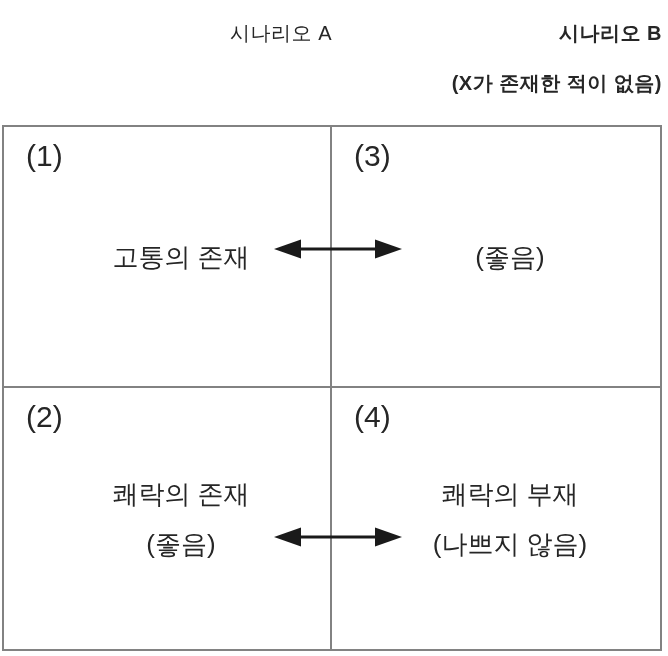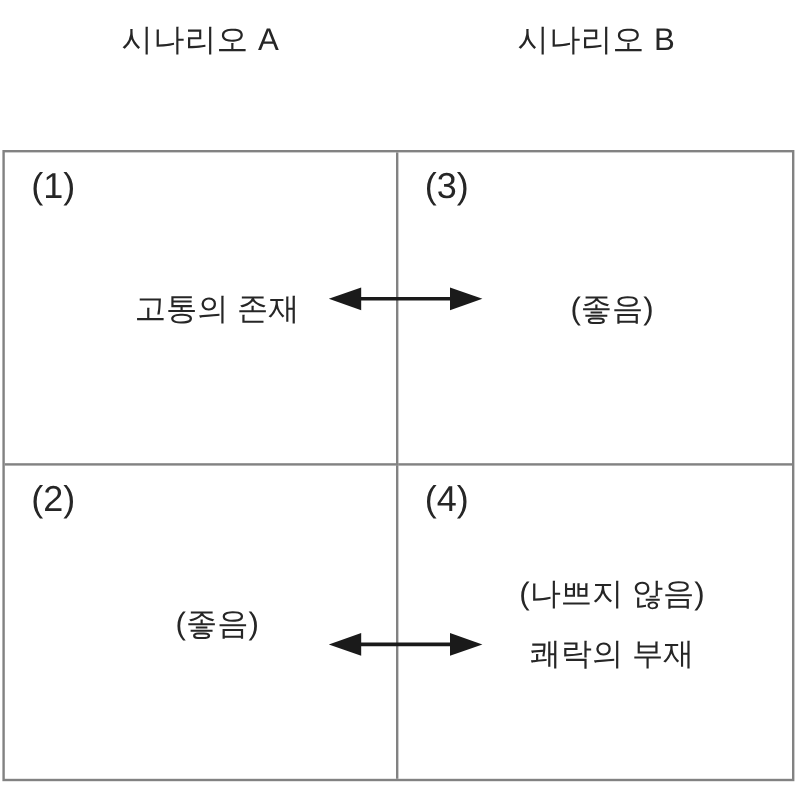--- a/index.html
+++ b/index.html
@@ -10,27 +10,27 @@
     background: var(--background, #ffffff);
     font-family: "Liberation Sans", "DejaVu Sans", sans-serif;
     color: var(--text, #262626);
     position: relative;
     overflow: hidden;
   }
   .col-header {
     position: absolute;
     top: 8px;
     width: 330px;
-    text-align: center;
-    font-size: 26px;
+    text-align: right;
+    font-size: 20px;
     line-height: 50px;
     letter-spacing: 0.5px;
   }
   .col-header-a { left: 2px; }
-  .col-header-b { left: 332px; }
+  .col-header-b { left: 332px; font-weight: bold; }
   .matrix-grid {
     position: absolute;
     left: 2px;
     top: 125px;
     width: 660px;
     height: 526px;
     border: 2px solid var(--grid-line, #828282);
     display: grid;
     grid-template-columns: 1fr 1fr;
     grid-template-rows: 1fr 1fr;
@@ -73,20 +73,21 @@
 <body>
 
 <div>
 
   <div class="col-header col-header-a">
     <div>시나리오 A</div>
   </div>
 
   <div class="col-header col-header-b">
     <div>시나리오 B</div>
+    <div>(X가 존재한 적이 없음)</div>
   </div>
 
   <div class="matrix-grid">
 
     <div class="cell cell-tl">
       <div class="cell-num">(1)</div>
       <div class="cell-text">
         <div>고통의 존재</div>
       </div>
     </div>
@@ -94,29 +95,30 @@
     <div class="cell cell-tr">
       <div class="cell-num">(3)</div>
       <div class="cell-text">
         <div>(좋음)</div>
       </div>
     </div>
 
     <div class="cell cell-bl">
       <div class="cell-num">(2)</div>
       <div class="cell-text">
+        <div>쾌락의 존재</div>
         <div>(좋음)</div>
       </div>
     </div>
 
     <div class="cell cell-br">
       <div class="cell-num">(4)</div>
       <div class="cell-text">
+        <div>쾌락의 부재</div>
         <div>(나쁘지 않음)</div>
-        <div>쾌락의 부재</div>
       </div>
     </div>
 
   </div>
 
   <div class="double-arrow arrow-pain">
     <svg width="130" height="22" viewBox="0 0 130 22" xmlns="http://www.w3.org/2000/svg" aria-hidden="true">
       <line x1="22" y1="11" x2="108" y2="11" stroke="currentColor" stroke-width="3"></line>
       <polygon points="1,11 28,1.5 28,20.5" fill="currentColor"></polygon>
       <polygon points="129,11 102,1.5 102,20.5" fill="currentColor"></polygon>

